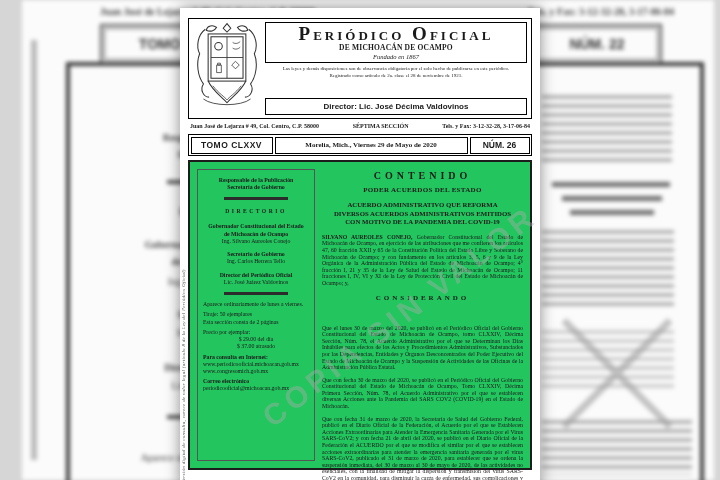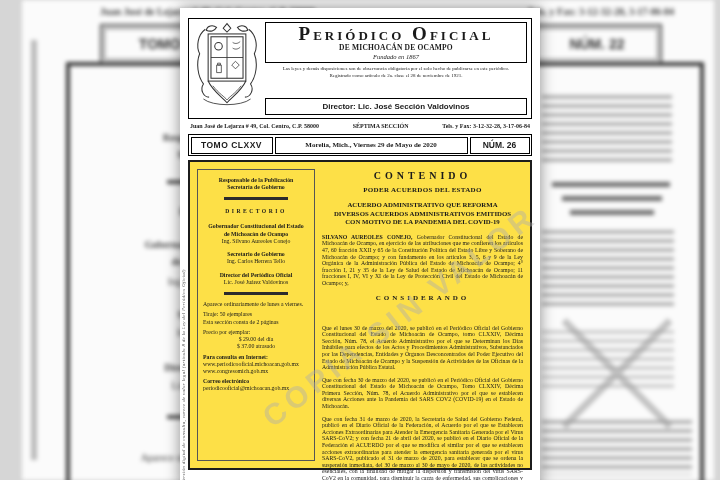--- a/index.html
+++ b/index.html
@@ -50,21 +50,21 @@
   .addr-row{position:absolute;left:10px;right:10px;top:115px;display:flex;justify-content:space-between;
             font-weight:bold;font-size:6px;white-space:nowrap;}
   .issue-row{position:absolute;left:8px;right:8px;top:126px;height:17px;border:1.3px solid #000;
              display:flex;align-items:stretch;padding:1.5px;gap:2px;box-sizing:content-box;}
   .issue-row .cell{border:1px solid #000;display:flex;align-items:center;justify-content:center;font-weight:bold;}
   .cell-tomo{width:80px;font-family:"Liberation Sans",sans-serif;font-size:8.5px;letter-spacing:.5px;}
   .cell-date{flex:1;font-size:7px;}
   .cell-num{width:58px;font-family:"Liberation Sans",sans-serif;font-size:8.5px;}
 
   .main-box{position:absolute;left:8px;right:8px;top:152px;height:310px;border:2.5px solid #1c1c1c;
-            box-sizing:border-box;padding:7px;display:flex;gap:7px;background:#fde047;}
+            box-sizing:border-box;padding:7px;display:flex;gap:7px;background:#22c55e;}
   .side-box{width:118px;border:1px solid #555;box-sizing:border-box;padding:7px 5px;
             font-size:5.8px;line-height:1.25;display:flex;flex-direction:column;}
   .s-bold{font-weight:bold;text-align:center;}
   .s-center{text-align:center;}
   .s-left{text-align:left;}
   .srule{height:3px;background:#2c2c2c;width:64px;margin:6px auto;}
   .directorio{font-weight:bold;text-align:center;letter-spacing:2.5px;font-size:5.6px;margin:2px 0 8px;}
   .sgap{height:6px;}
   .sgap-s{height:3px;}
 
@@ -153,21 +153,21 @@
         <path d="M10 82 C20 90 50 90 60 82" stroke-width="0.9"></path>
       </svg>
     </div>
     <div class="mh-right">
       <div class="title-box">
         <div class="gazette-title">Periódico Oficial</div>
         <div class="subtitle">DE MICHOACÁN DE OCAMPO</div>
         <div class="founded">Fundado en 1867</div>
       </div>
       <div class="legal">Las leyes y demás disposiciones son de observancia obligatoria por el solo hecho de publicarse en este periódico. Registrado como artículo de 2a. clase el 28 de noviembre de 1921.</div>
-      <div class="director-box">Director: Lic. José Sección Valdovinos</div>
+      <div class="director-box">Director: Lic. José Décima Valdovinos</div>
     </div>
   </div>
 
   <div class="addr-row">
     <span>Juan José de Lejarza # 49, Col. Centro, C.P. 58000</span>
     <span>SÉPTIMA SECCIÓN</span>
     <span>Tels. y Fax: 3-12-32-28, 3-17-06-84</span>
   </div>
 
   <div class="issue-row">

